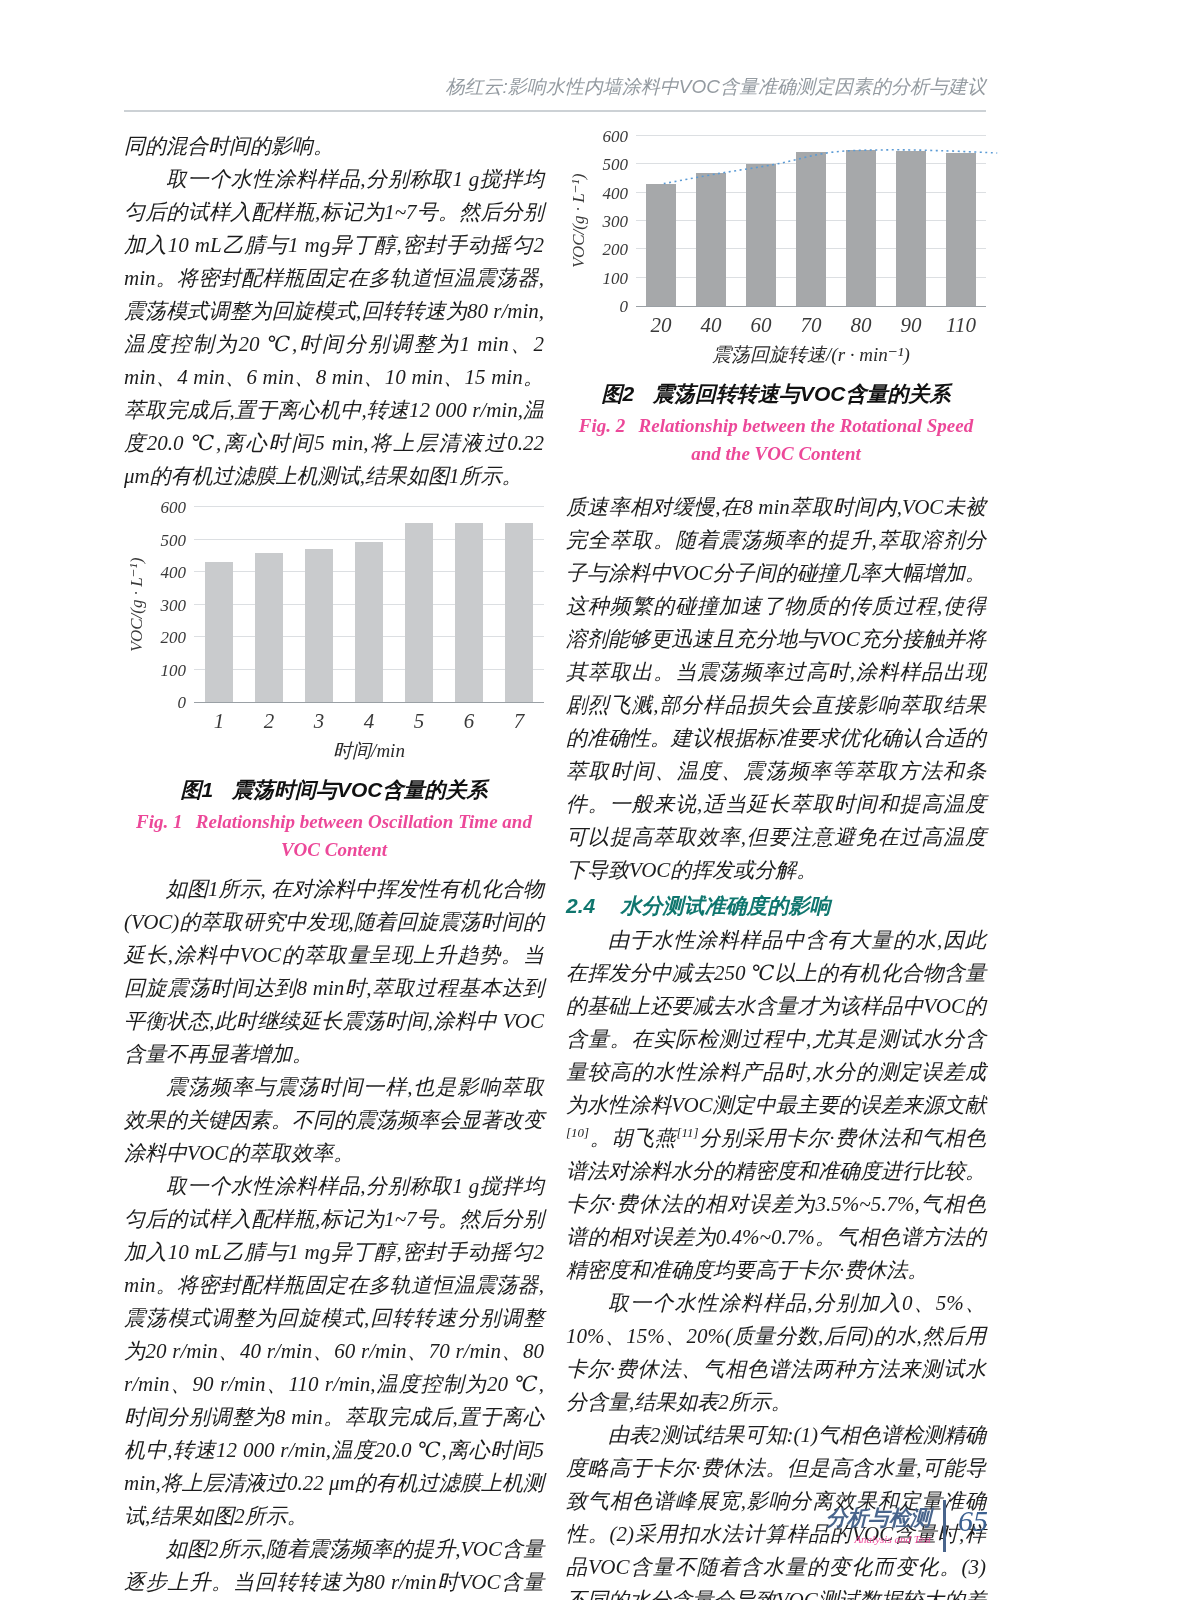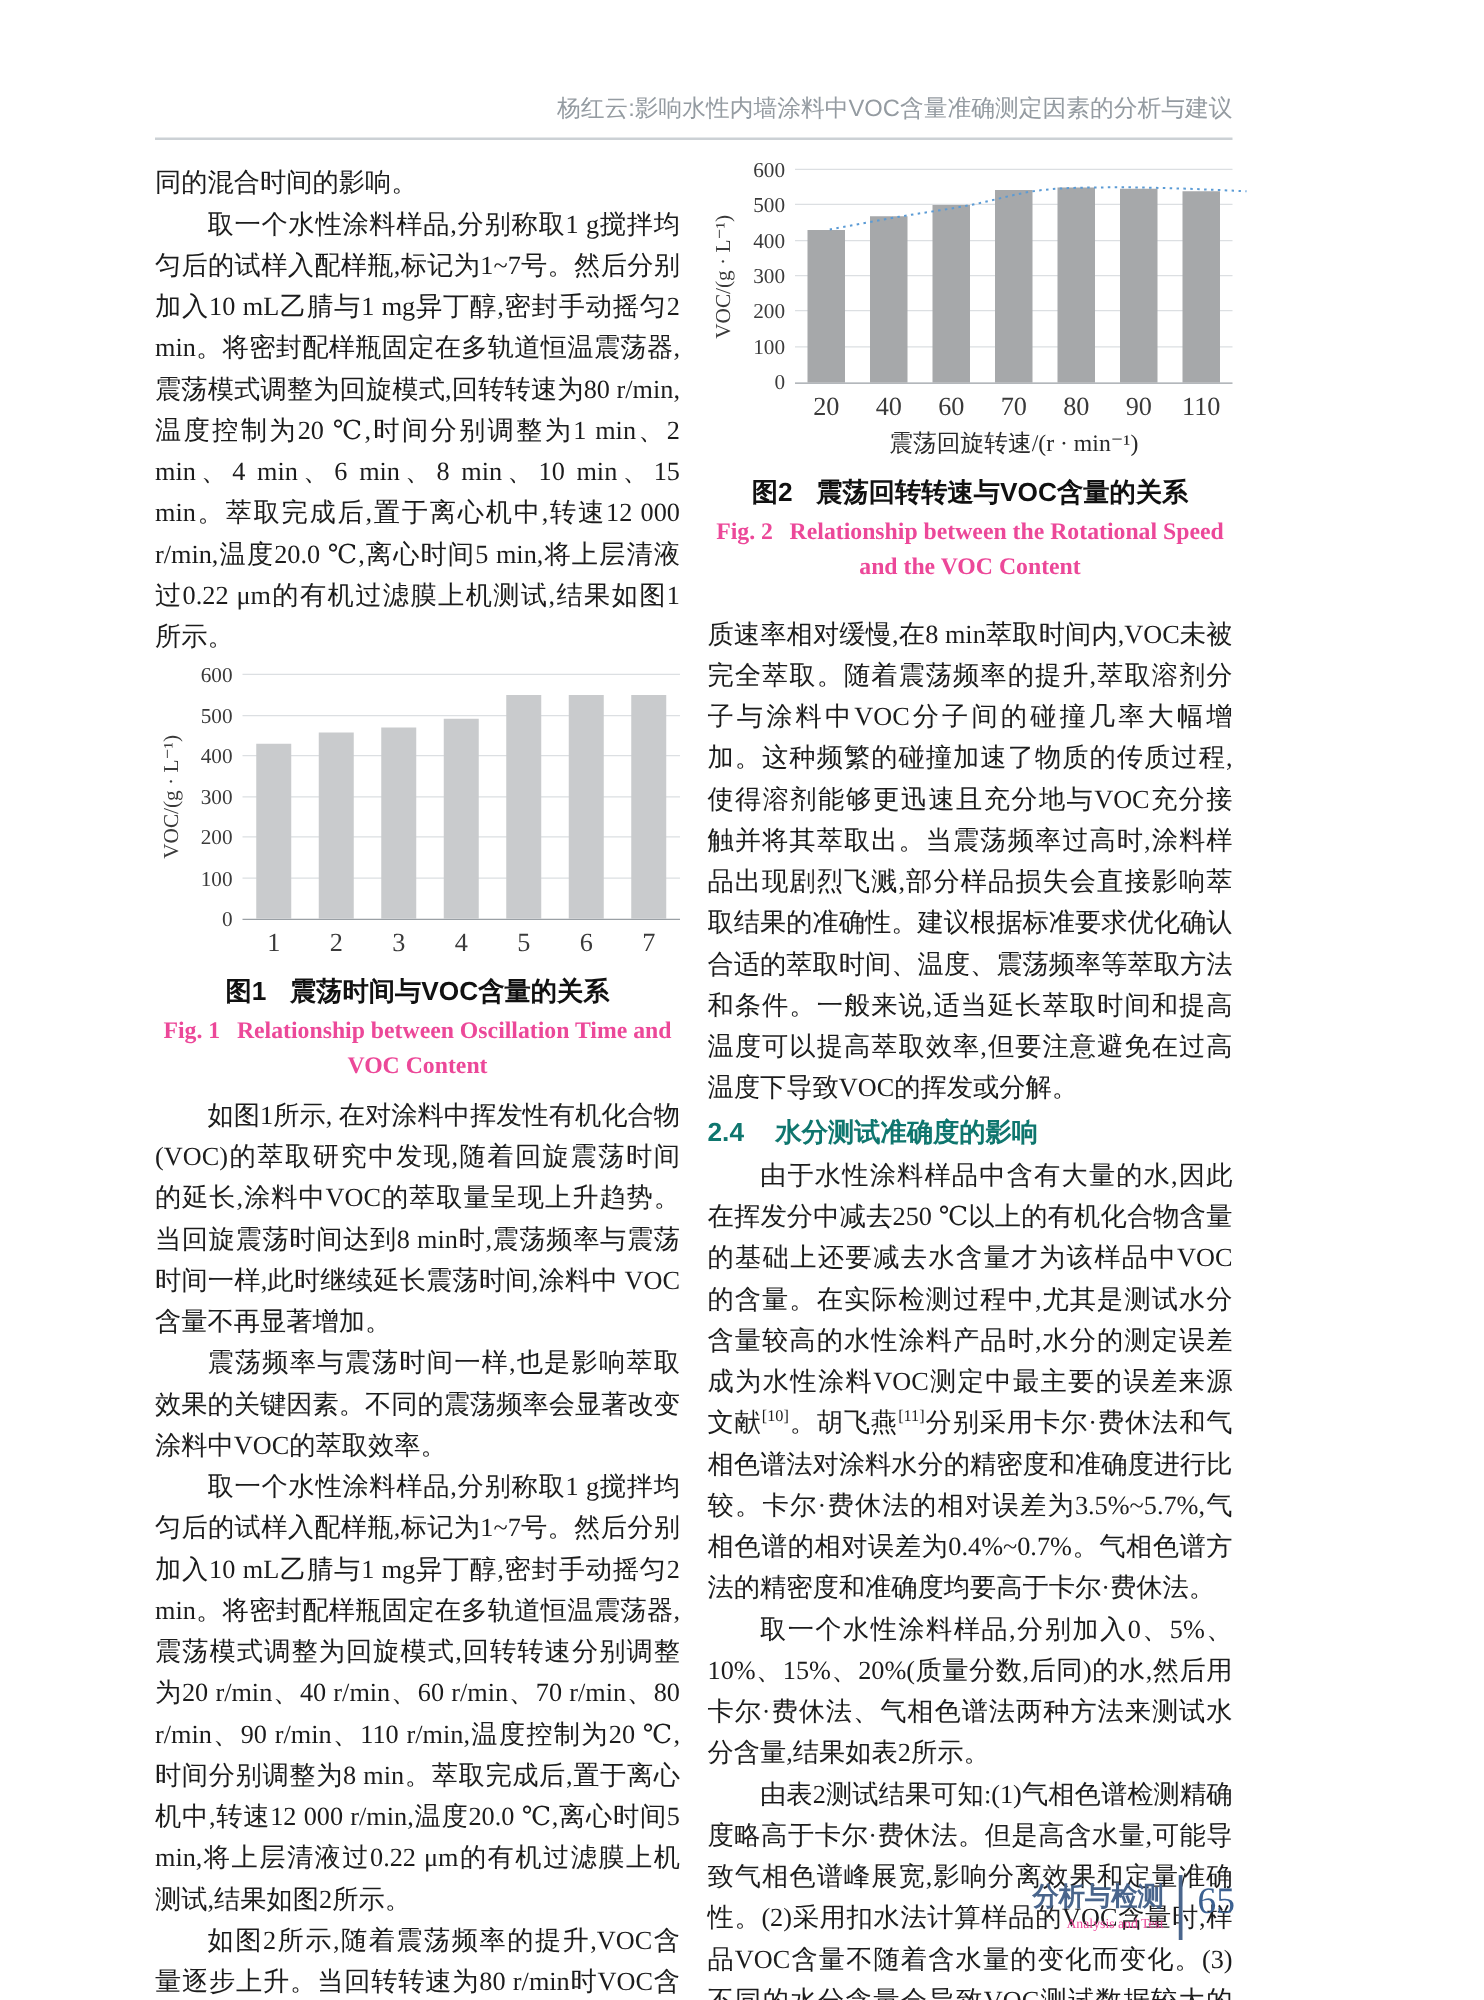--- a/index.html
+++ b/index.html
@@ -1,17 +1,17 @@
 <!DOCTYPE html>
 <html><head>
 <meta charset="utf-8">
 <style>
   html,body{margin:0;padding:0;background:#ffffff;}
   .page{position:relative;width:1110px;height:1600px;background:#ffffff;overflow:hidden;
-        font-family:"Liberation Serif","DejaVu Serif",serif;color:#1c1c1c;}
+        font-family:"Liberation Serif","DejaVu Serif",serif;color:#1c1c1c;font-style:italic;}
   
   .header{margin:74px 124px 0 124px;padding-bottom:10px;border-bottom:2px solid #ccd1d5;
           text-align:right;}
   .header-title{font-family:"Liberation Sans","DejaVu Sans",sans-serif;font-size:19px;color:#949ba1;}
   
   .content{display:flex;gap:22px;padding:0 124px;margin-top:18px;}
   .col{flex:1;min-width:0;}
   p.para{margin:0;font-size:21px;line-height:33px;text-align:justify;}
   p.indent{text-indent:2em;}
   sup{font-size:13px;line-height:0;}
@@ -117,32 +117,33 @@
                 </div>
                 <div class="chart-xticks">
                   <div class="xtick">1</div>
                   <div class="xtick">2</div>
                   <div class="xtick">3</div>
                   <div class="xtick">4</div>
                   <div class="xtick">5</div>
                   <div class="xtick">6</div>
                   <div class="xtick">7</div>
                 </div>
+                <div class="chart-xlabel">时间/min</div>
               </div>
             </div>
           </div>
         <div class="cap-cn">
           <span>图1</span><span class="cap-gap">震荡时间与VOC含量的关系</span>
         </div>
         <div class="cap-en">
           <span>Fig. 1</span><span class="cap-gap">Relationship between Oscillation Time and VOC Content</span>
         </div>
       </div>
 
-      <p class="para indent">如图1所示, 在对涂料中挥发性有机化合物(VOC)的萃取研究中发现,随着回旋震荡时间的延长,涂料中VOC的萃取量呈现上升趋势。当回旋震荡时间达到8 min时,震荡频率与震荡时间一样,此时继续延长震荡时间,涂料中 VOC含量不再显著增加。</p>
+      <p class="para indent">如图1所示, 在对涂料中挥发性有机化合物(VOC)的萃取研究中发现,随着回旋震荡时间的延长,涂料中VOC的萃取量呈现上升趋势。当回旋震荡时间达到8 min时,萃取过程基本达到平衡状态,此时继续延长震荡时间,涂料中 VOC含量不再显著增加。</p>
       <p class="para indent">震荡频率与震荡时间一样,也是影响萃取效果的关键因素。不同的震荡频率会显著改变涂料中VOC的萃取效率。</p>
       <p class="para indent">取一个水性涂料样品,分别称取1 g搅拌均匀后的试样入配样瓶,标记为1~7号。然后分别加入10 mL乙腈与1 mg异丁醇,密封手动摇匀2 min。将密封配样瓶固定在多轨道恒温震荡器,震荡模式调整为回旋模式,回转转速分别调整为20 r/min、40 r/min、60 r/min、70 r/min、80 r/min、90 r/min、110 r/min,温度控制为20 ℃,时间分别调整为8 min。萃取完成后,置于离心机中,转速12 000 r/min,温度20.0 ℃,离心时间5 min,将上层清液过0.22 μm的有机过滤膜上机测试,结果如图2所示。</p>
       <p class="para indent">如图2所示,随着震荡频率的提升,VOC含量逐步上升。当回转转速为80 r/min时VOC含量达到最高。超过80 r/min后,VOC含量有下降趋势。这是因为当震荡频率较低时,萃取溶剂与涂料中VOC的接触和传</p>
     </div>
 
     <div class="col">
 
       <div class="figure" style="margin-top:6px">
         <div class="chart chart--2">
             <div class="chart-row">

